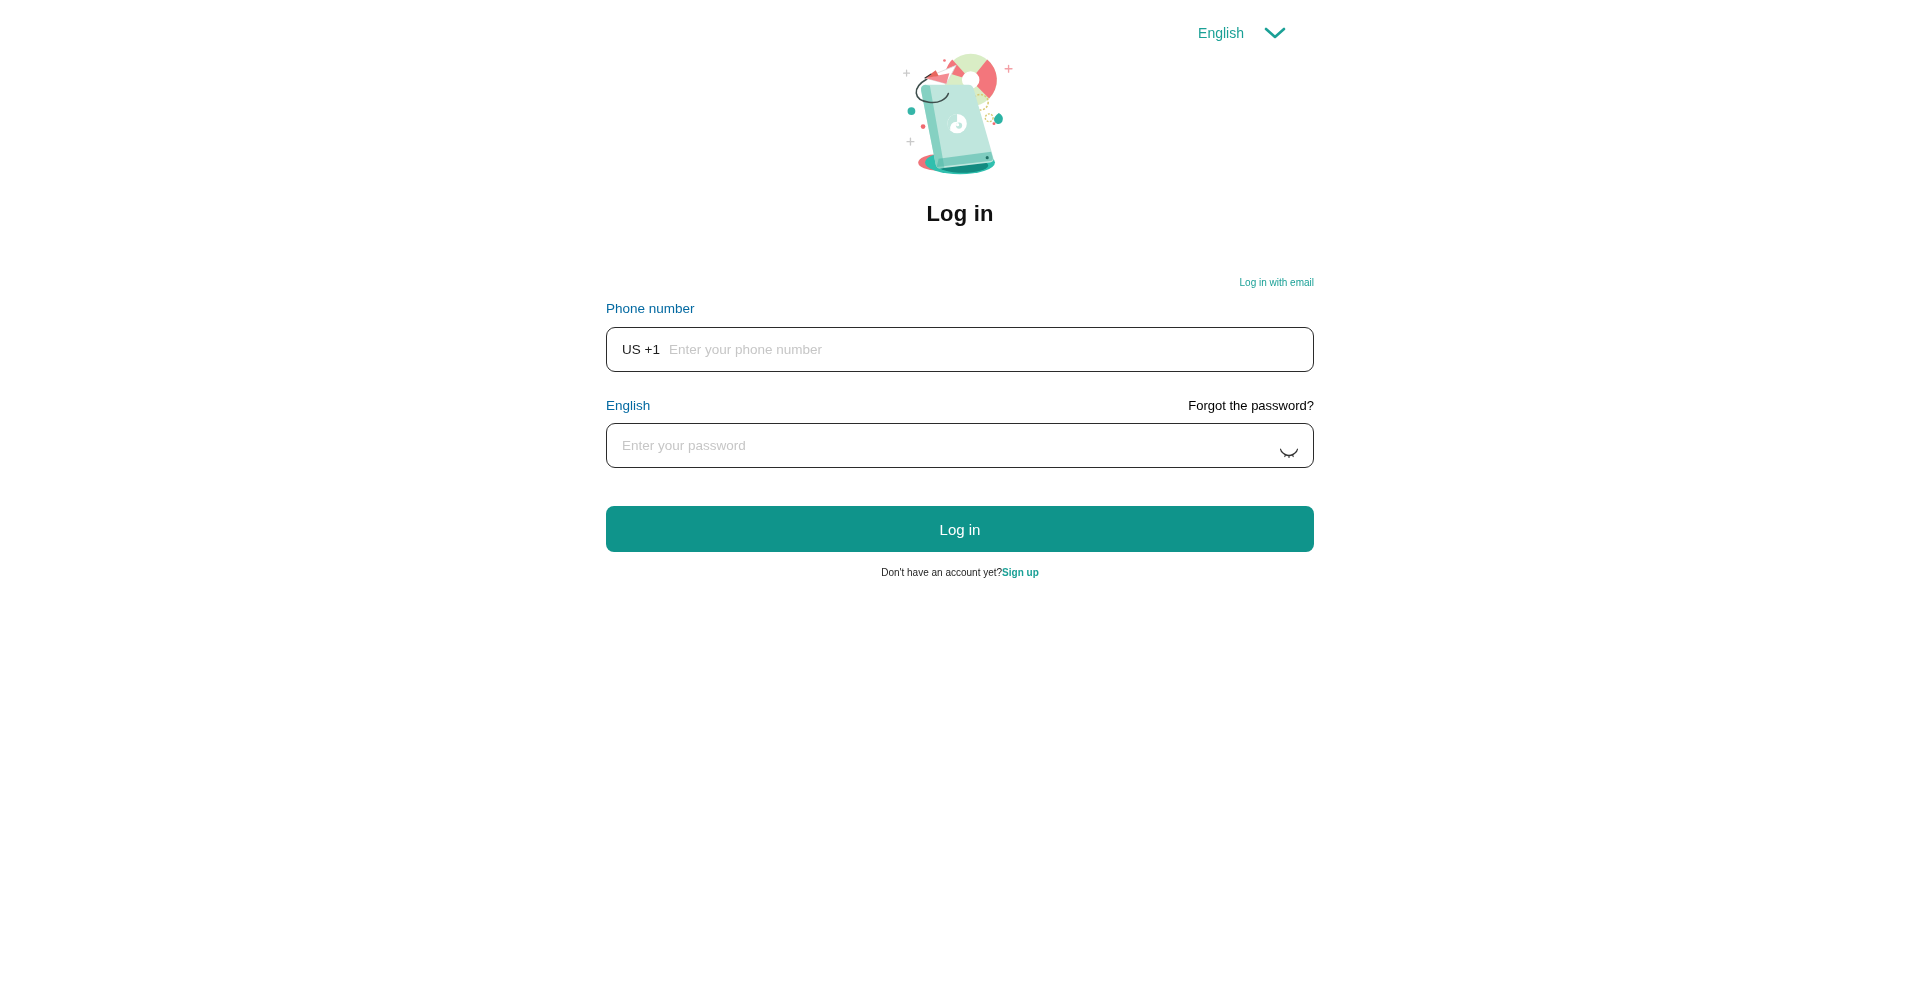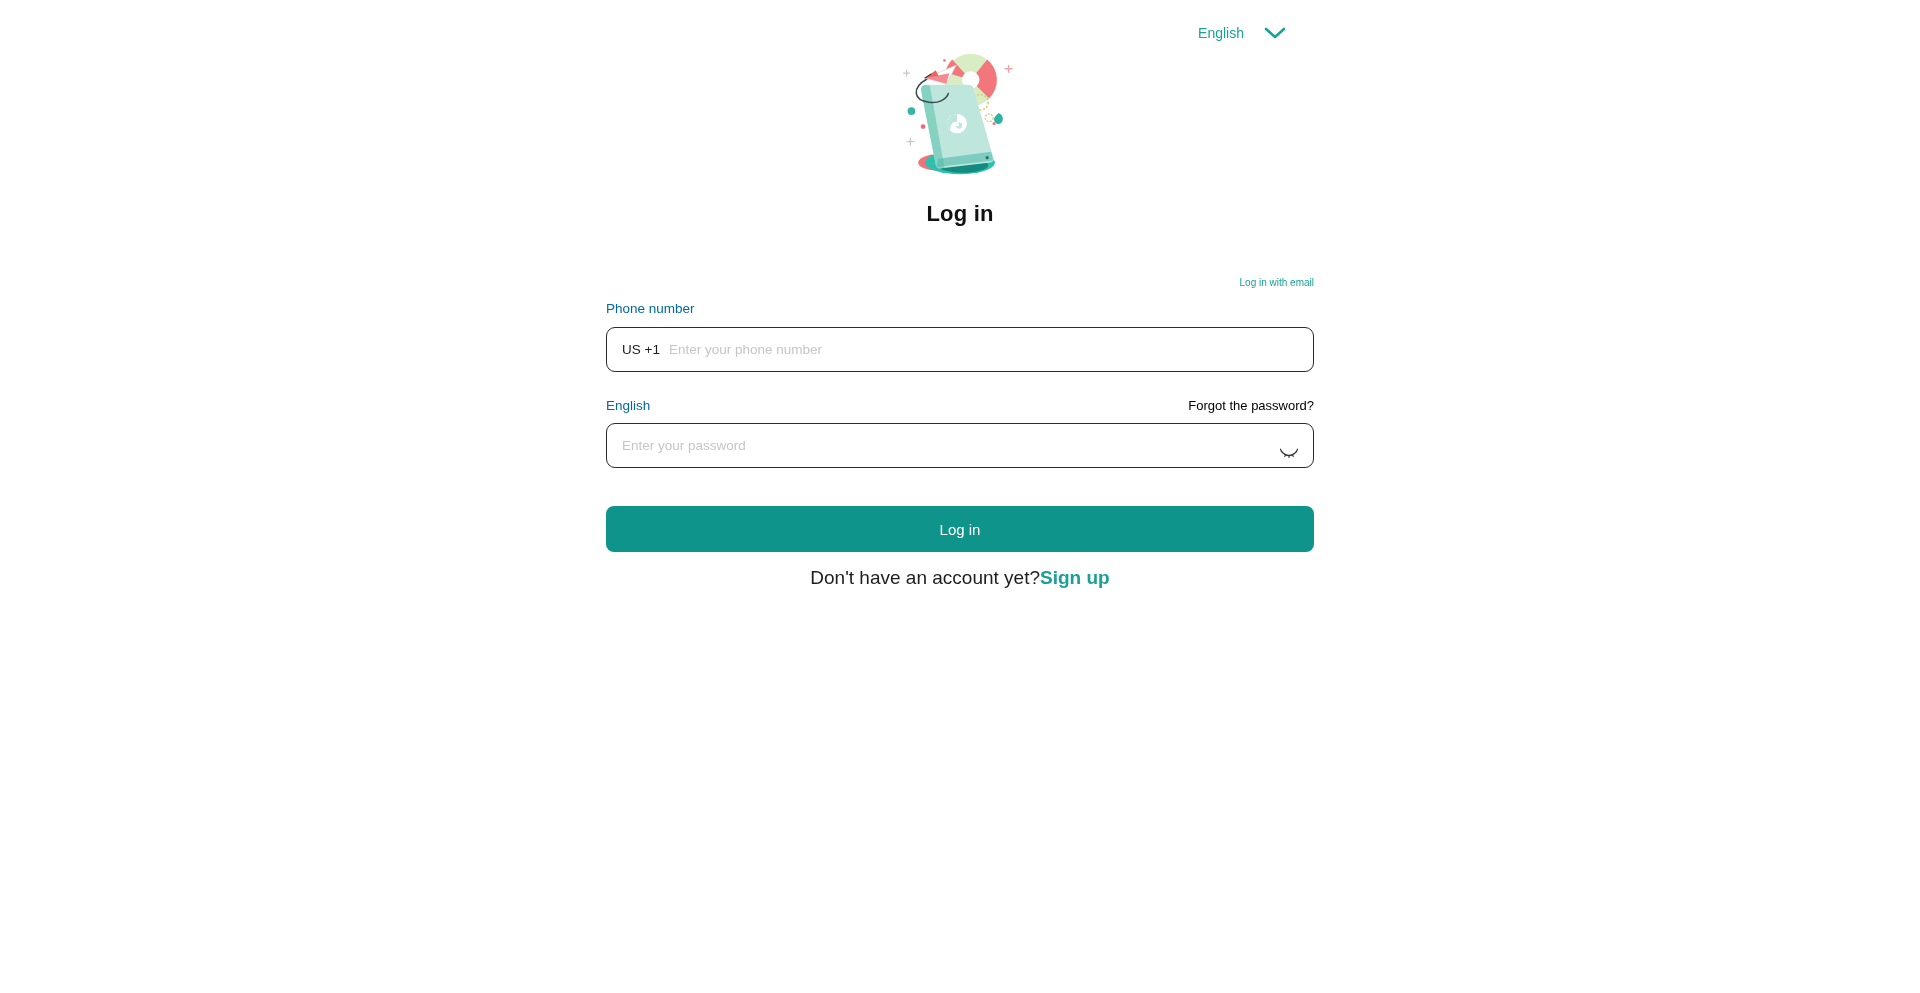--- a/index.html
+++ b/index.html
@@ -125,21 +125,21 @@
     color: #ffffff;
     font-family: "Liberation Sans", "DejaVu Sans", sans-serif;
     font-size: 15px;
     cursor: pointer;
     display: block;
   }
   
   .signup-row {
     margin-top: 15px;
     text-align: center;
-    font-size: 19px;
+    font-size: 10px;
     color: #1d1d1d;
   }
   .signup-link {
     color: #1aa096;
     font-weight: 700;
     text-decoration: none;
     cursor: pointer;
   }
 </style>
 </head>

